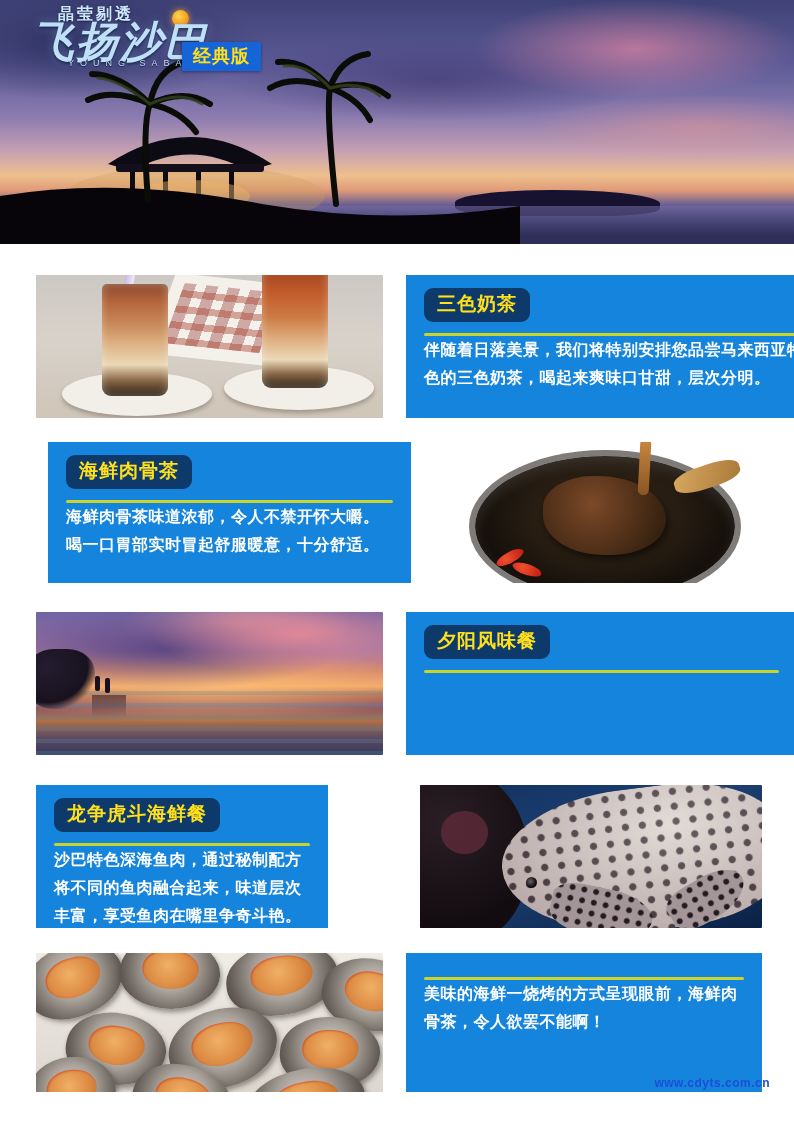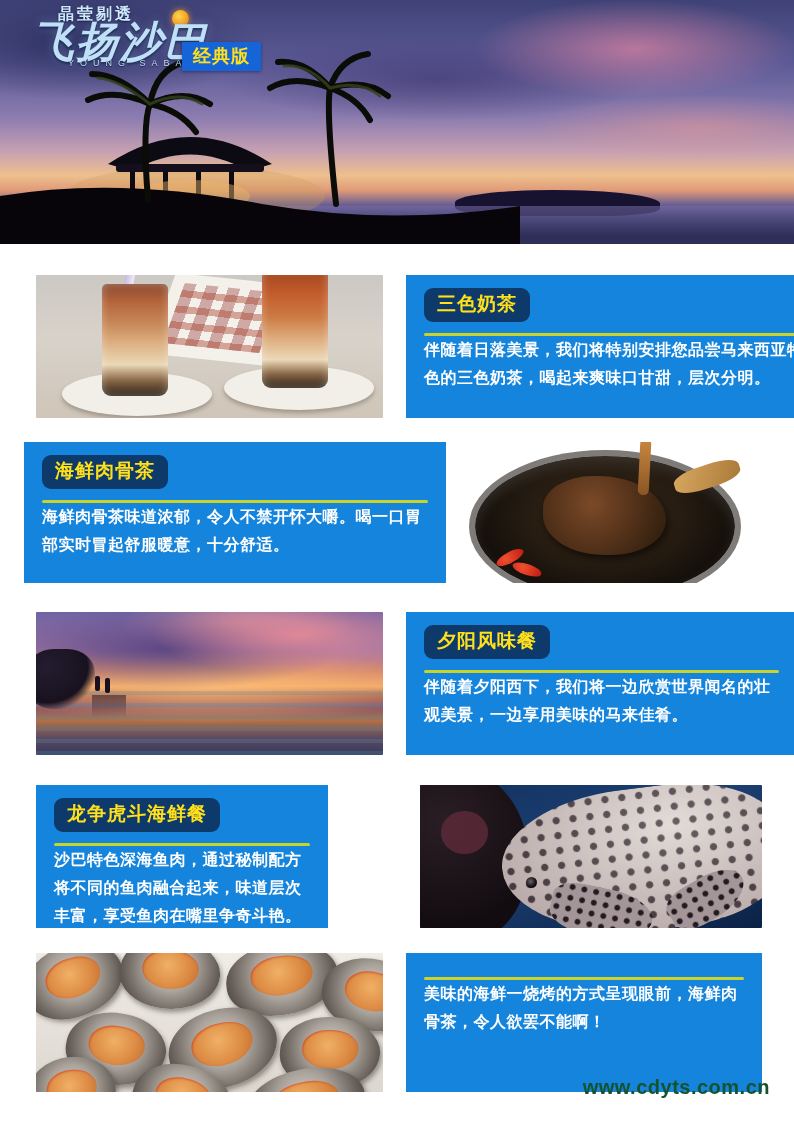--- a/index.html
+++ b/index.html
@@ -148,21 +148,21 @@
   .oys.o3 { left:190px; top:-10px; transform:rotate(-6deg); width:112px; }
   .oys.o4 { left:286px; top:6px; transform:rotate(14deg); }
   .oys.o5 { left:30px; top:60px; transform:rotate(10deg); }
   .oys.o6 { left:132px; top:56px; transform:rotate(-12deg); width:110px; height:78px; }
   .oys.o7 { left:244px; top:64px; transform:rotate(4deg); }
   .oys.o8 { left:-8px; top:104px; transform:rotate(-4deg); width:88px; }
   .oys.o9 { left:96px; top:112px; transform:rotate(16deg); }
   .oys.o10 { left:210px; top:116px; transform:rotate(-10deg); width:120px; }
 
   
-  .site-url { position:absolute; right:24px; top:1076px; color:#14532d; font-size:20px;
+  .site-url { position:absolute; right:24px; top:1076px; color:#1d4ed8; font-size:12px;
     font-weight:bold; text-decoration:none; letter-spacing:.5px; }
 </style>
 </head>
 <body>
 
 <div class="hero">
   <div class="hero-island"></div>
   <div class="hero-sea"></div>
 
   <svg class="hero-fg" width="520" height="200" viewBox="0 0 520 200">
@@ -214,21 +214,21 @@
   <div class="tea-straw t2"></div>
   <div class="tea-glass g1"></div>
   <div class="tea-glass g2"></div>
 </div>
 <div class="card" style="left:406px; top:275px; width:424px; height:143px;">
   <span class="pill">三色奶茶</span>
   <div class="rule"></div>
   <p>伴随着日落美景，我们将特别安排您品尝马来西亚特色的三色奶茶，喝起来爽味口甘甜，层次分明。</p>
 </div>
 
-<div class="card" style="left:24px; top:442px; width:422px; height:141px;">
+<div class="card" style="left:48px; top:442px; width:363px; height:141px;">
   <span class="pill">海鲜肉骨茶</span>
   <div class="rule"></div>
   <p>海鲜肉骨茶味道浓郁，令人不禁开怀大嚼。喝一口胃部实时冒起舒服暖意，十分舒适。</p>
 </div>
 <div class="photo ph-bkt" style="left:420px; top:442px; width:342px; height:141px;">
   <div class="bkt-pot"></div>
   <div class="bkt-meat"></div>
   <div class="bkt-pour"></div>
   <div class="bkt-stick"></div>
   <div class="bkt-chili c1"></div>
@@ -238,21 +238,20 @@
 <div class="photo ph-sun" style="left:36px; top:612px; width:347px; height:143px;">
   <div class="sun-streaks"></div>
   <div class="sun-trees"></div>
   <div class="sun-person p1"></div>
   <div class="sun-person p2"></div>
   <div class="sun-reflect"></div>
 </div>
 <div class="card" style="left:406px; top:612px; width:391px; height:143px;">
   <span class="pill">夕阳风味餐</span>
   <div class="rule"></div>
-  <p>伴随着夕阳西下，我们将一边欣赏世界闻名的壮观美景，一边享用美味的马来佳肴。</p>
 </div>
 
 <div class="card" style="left:36px; top:785px; width:292px; height:143px;">
   <span class="pill">龙争虎斗海鲜餐</span>
   <div class="rule"></div>
   <p>沙巴特色深海鱼肉，通过秘制配方将不同的鱼肉融合起来，味道层次丰富，享受鱼肉在嘴里争奇斗艳。</p>
 </div>
 <div class="photo ph-fish" style="left:420px; top:785px; width:342px; height:143px;">
   <div class="fish-rock"></div>
   <div class="fish-rock2"></div>

